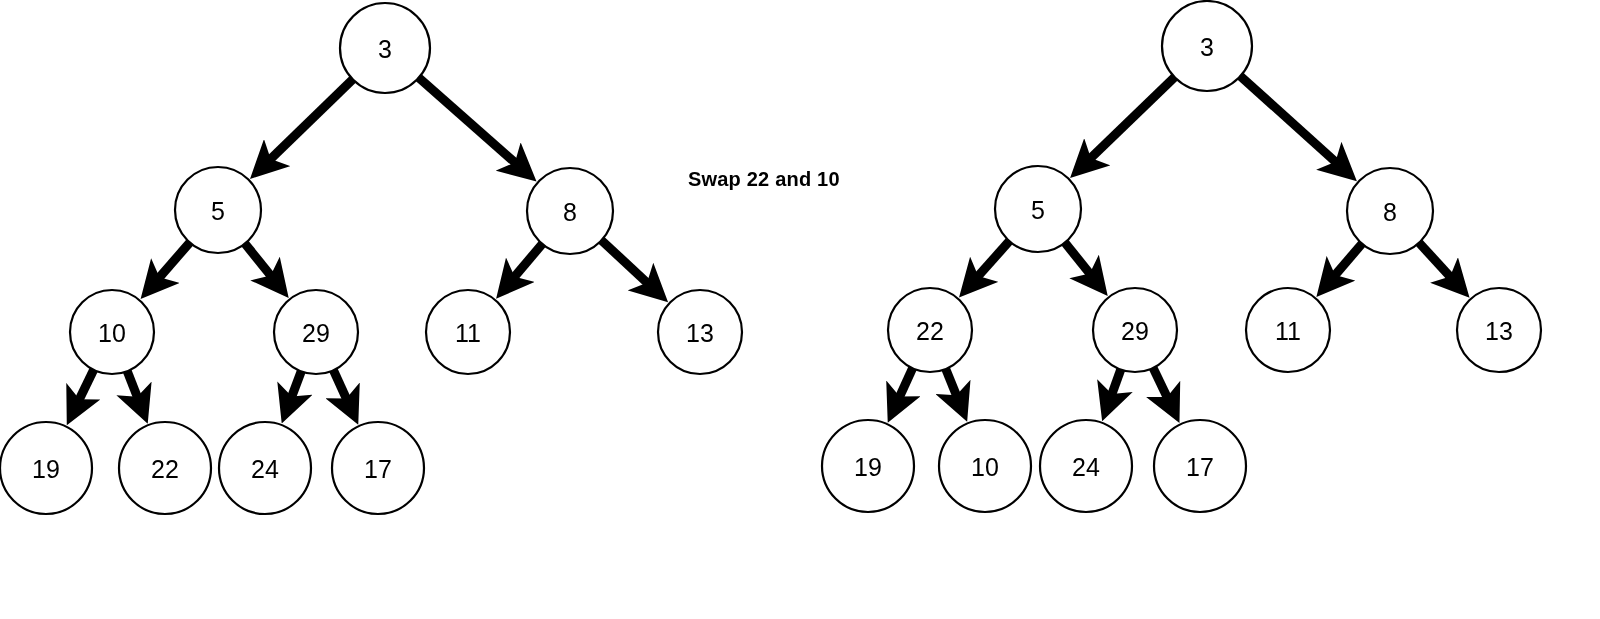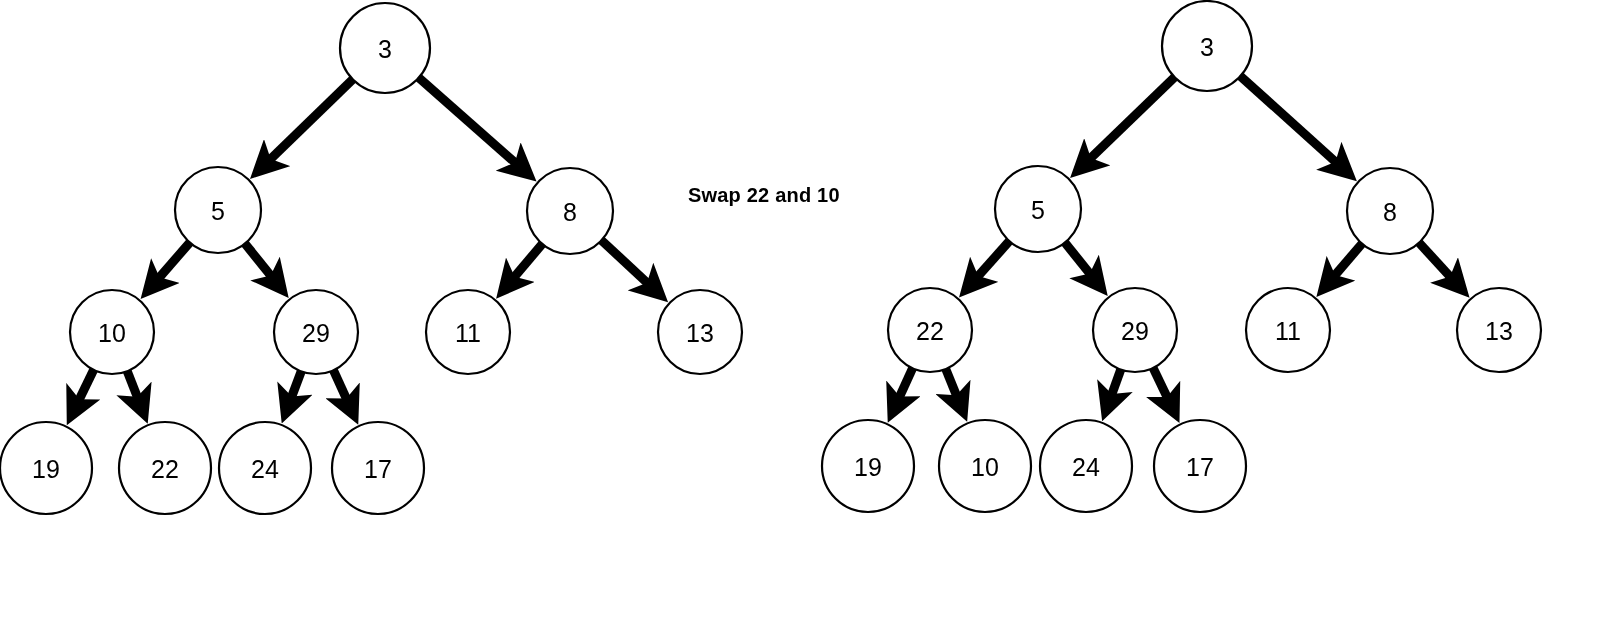--- a/index.html
+++ b/index.html
@@ -171,15 +171,15 @@
           <circle cx="1086" cy="466" r="46" class="node-circle"></circle>
           <text x="1086" y="467" class="node-label">24</text>
         </g>
         <g>
           <circle cx="1200" cy="466" r="46" class="node-circle"></circle>
           <text x="1200" y="467" class="node-label">17</text>
         </g>
       </g>
   </svg>
 
-  <div class="swap-caption" id="swap-caption" style="left: 688px; top: 184px;">Swap 22 and 10</div>
+  <div class="swap-caption" id="swap-caption" style="left: 688px; top: 168px;">Swap 22 and 10</div>
 
 </div>
 
 </body></html>

